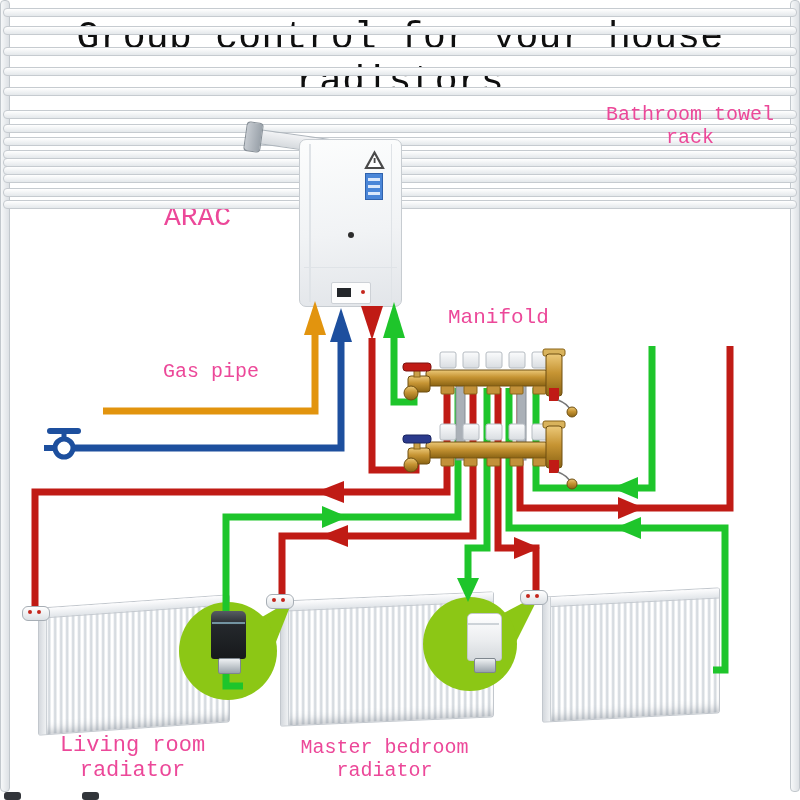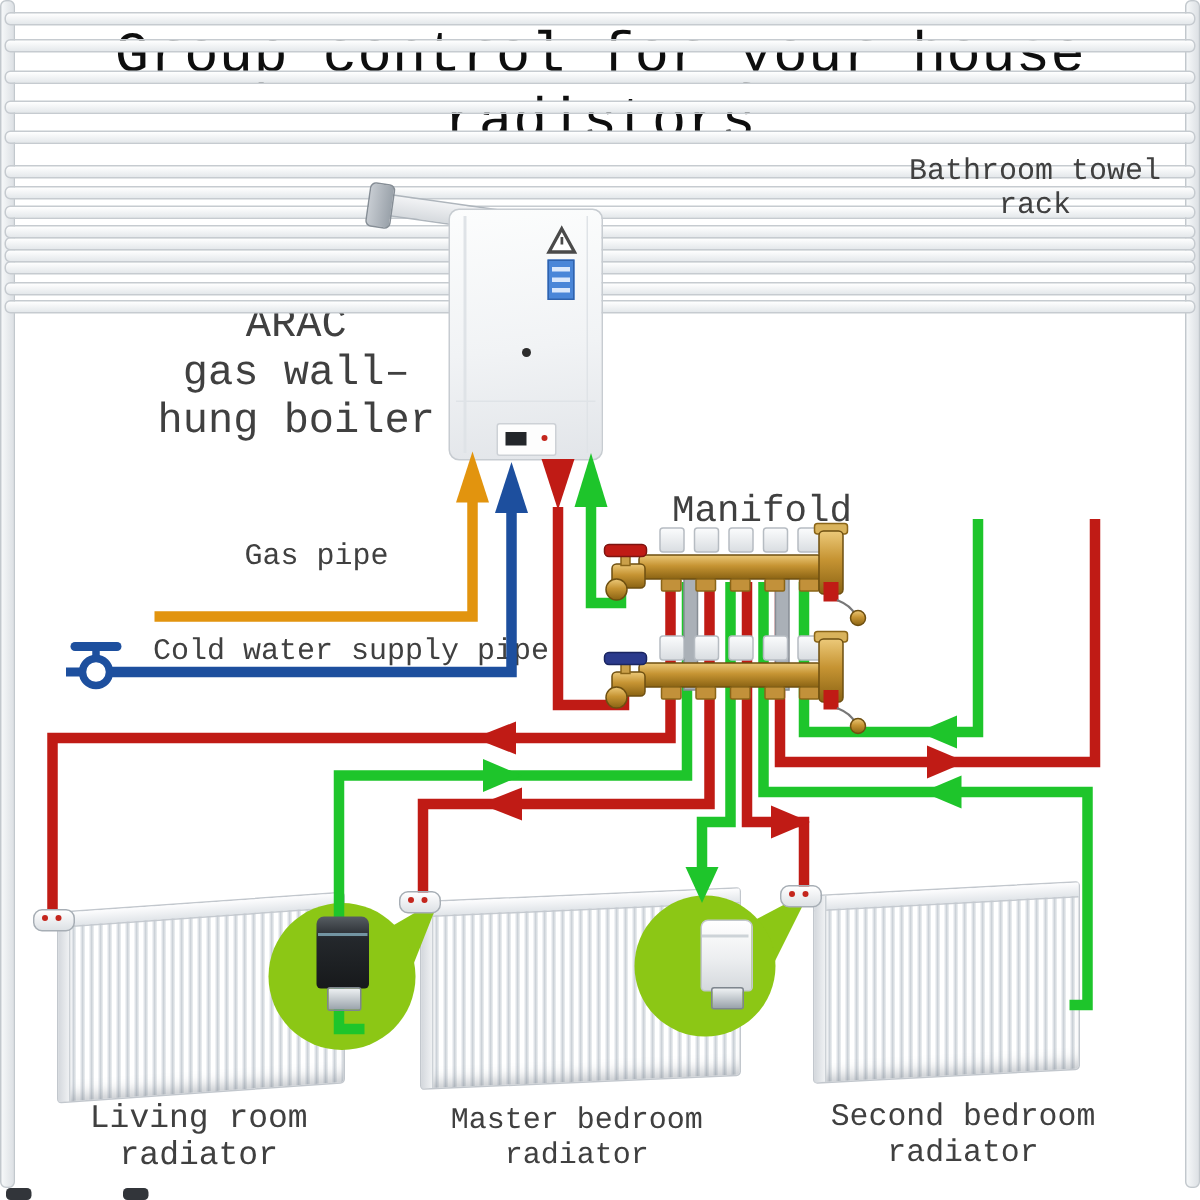--- a/index.html
+++ b/index.html
@@ -1,19 +1,19 @@
 <!DOCTYPE html>
 <html style="--red-pipe: #c01b15; --green-pipe: #1ec52b; --gas-pipe: #e2940e; --water-pipe: #1d4f9e; --bubble-green: #8cc715;"><head>
 <meta charset="utf-8">
 <style>
   html,body{margin:0;padding:0;background:#fff;}
   #stage{position:relative;width:800px;height:800px;background:#ffffff;overflow:hidden;
          font-family:Liberation Mono, monospace;color:#161616;}
   .abs{position:absolute;}
-  .lbl{position:absolute;color:#404040;line-height:1.15;}
+  .lbl{position:absolute;color:#ec4899;line-height:1.15;}
 
   
   #title{left:0;right:0;top:16px;text-align:center;font-size:38px;letter-spacing:.3px;color:#0e0e0e;}
 
   
   #boiler{left:299px;top:139px;width:101px;height:166px;z-index:1;
           background:linear-gradient(173deg,#fcfdfd 0%,#f1f3f5 55%,#e2e5e9 100%);
           border:1.5px solid #c7ccd1;border-radius:7px;}
   .b-line{position:absolute;background:#dfe3e7;}
   #boiler .l1{left:9px;top:4px;bottom:4px;width:1.5px;}
@@ -65,21 +65,21 @@
   .pipe{fill:none;stroke-width:7;}
   .pipe-red{stroke:var(--red-pipe);}   .arrow-red{fill:var(--red-pipe);}
   .pipe-green{stroke:var(--green-pipe);} .arrow-green{fill:var(--green-pipe);}
   .pipe-gas{stroke:var(--gas-pipe);}   .arrow-gas{fill:var(--gas-pipe);}
   .pipe-water{stroke:var(--water-pipe);} .arrow-water{fill:var(--water-pipe);}
   .bubble{fill:var(--bubble-green);}
 
   
   #gas-lbl{left:163px;top:360px;font-size:20px;}
   #water-lbl{left:102px;top:423px;font-size:20px;}
-  #manifold-lbl{left:448px;top:327px;font-size:25px;}
+  #manifold-lbl{left:448px;top:306px;font-size:21px;}
 
   
   .toplayer{z-index:5;}
   .inlet-valve{position:absolute;width:26px;height:13px;z-index:5;
      background:linear-gradient(#ffffff,#dde1e5);border:1px solid #a7aeb5;border-radius:6px;}
   .inlet-valve::before{content:"";position:absolute;left:5px;top:3px;width:4px;height:4px;border-radius:50%;
      background:#c4261d;box-shadow:9px 0 0 #c4261d;}
   #trv1{left:211px;top:611px;width:35px;height:62px;z-index:5;}
   #trv1 .body{position:absolute;left:0;top:0;width:35px;height:48px;border-radius:5px 5px 3px 3px;
      background:linear-gradient(180deg,#575d63 0%,#24282c 30%,#17191b 100%);}
@@ -118,21 +118,20 @@
       <i></i>
       <i></i>
     </div>
   <div id="boiler-dot" class="abs"></div>
   <div id="panel" class="abs">
     <span class="scr"></span>
     <span class="red"></span>
   </div>
   <div id="boiler-label" class="lbl">
     <div>ARAC</div>
-    <div>gas wall–hung boiler</div>
   </div>
 
   <div id="towel">
     <div class="rail" style="left:0;"></div>
     <div class="rail" style="right:0;"></div>
     <div class="tbar" style="top:8px;"></div>
     <div class="tbar" style="top:26px;"></div>
     <div class="tbar" style="top:47px;"></div>
     <div class="tbar" style="top:67px;"></div>
     <div class="tbar" style="top:87px;"></div>
@@ -148,21 +147,20 @@
     <div class="foot" style="left:4px;"></div>
     <div class="foot" style="left:82px;"></div>
   </div>
   <div id="towel-label" class="lbl">Bathroom towel rack</div>
 
   <div id="rad1" class="radiator"></div>
   <div id="rad2" class="radiator"></div>
   <div id="rad3" class="radiator"></div>
   <div id="rad1-lbl" class="rad-lbl lbl">Living room radiator</div>
   <div id="rad2-lbl" class="rad-lbl lbl">Master bedroom radiator</div>
-  <div id="rad3-lbl" class="rad-lbl lbl">Second bedroom radiator</div>
 
   <svg id="bubbles" class="layer" width="800" height="800" viewBox="0 0 800 800">
     <polygon class="bubble" points="262,617 293,599 272,652"></polygon>
     <circle class="bubble" cx="228" cy="651" r="49"></circle>
     <polygon class="bubble" points="500,615 540,594 512,650"></polygon>
     <circle class="bubble" cx="470" cy="644" r="47"></circle>
   </svg>
 
   <svg id="pipes" class="layer" width="800" height="800" viewBox="0 0 800 800">
 
@@ -283,21 +281,20 @@
       <rect x="403" y="435" width="28" height="8" rx="3" fill="#2b3a8c" stroke="#1a2560"></rect>
       <rect x="543" y="421" width="22" height="7" rx="2" fill="#d9b35c" stroke="#8a6518"></rect>
       <rect x="546" y="426" width="16" height="42" rx="3" fill="url(#brassV)" stroke="#6e4f10"></rect>
       <rect x="549" y="460" width="10" height="13" fill="var(--red-pipe)"></rect>
       <path d="M558,472 Q568,476 570,482" fill="none" stroke="#777" stroke-width="1.5"></path>
       <circle cx="572" cy="484" r="5" fill="url(#brassV)" stroke="#6e4f10"></circle>
     </g>
   </svg>
 
   <div id="gas-lbl" class="lbl">Gas pipe</div>
-  <div id="water-lbl" class="lbl">Cold water supply pipe</div>
   <div id="manifold-lbl" class="lbl">Manifold</div>
 
   <div class="inlet-valve" style="left:22px;top:606px;"></div>
   <div class="inlet-valve" style="left:266px;top:594px;"></div>
   <div class="inlet-valve" style="left:520px;top:590px;"></div>
 
   <div id="trv1" class="toplayer abs">
     <div class="body"></div>
     <div class="ring"></div>
     <div class="nut"></div>

